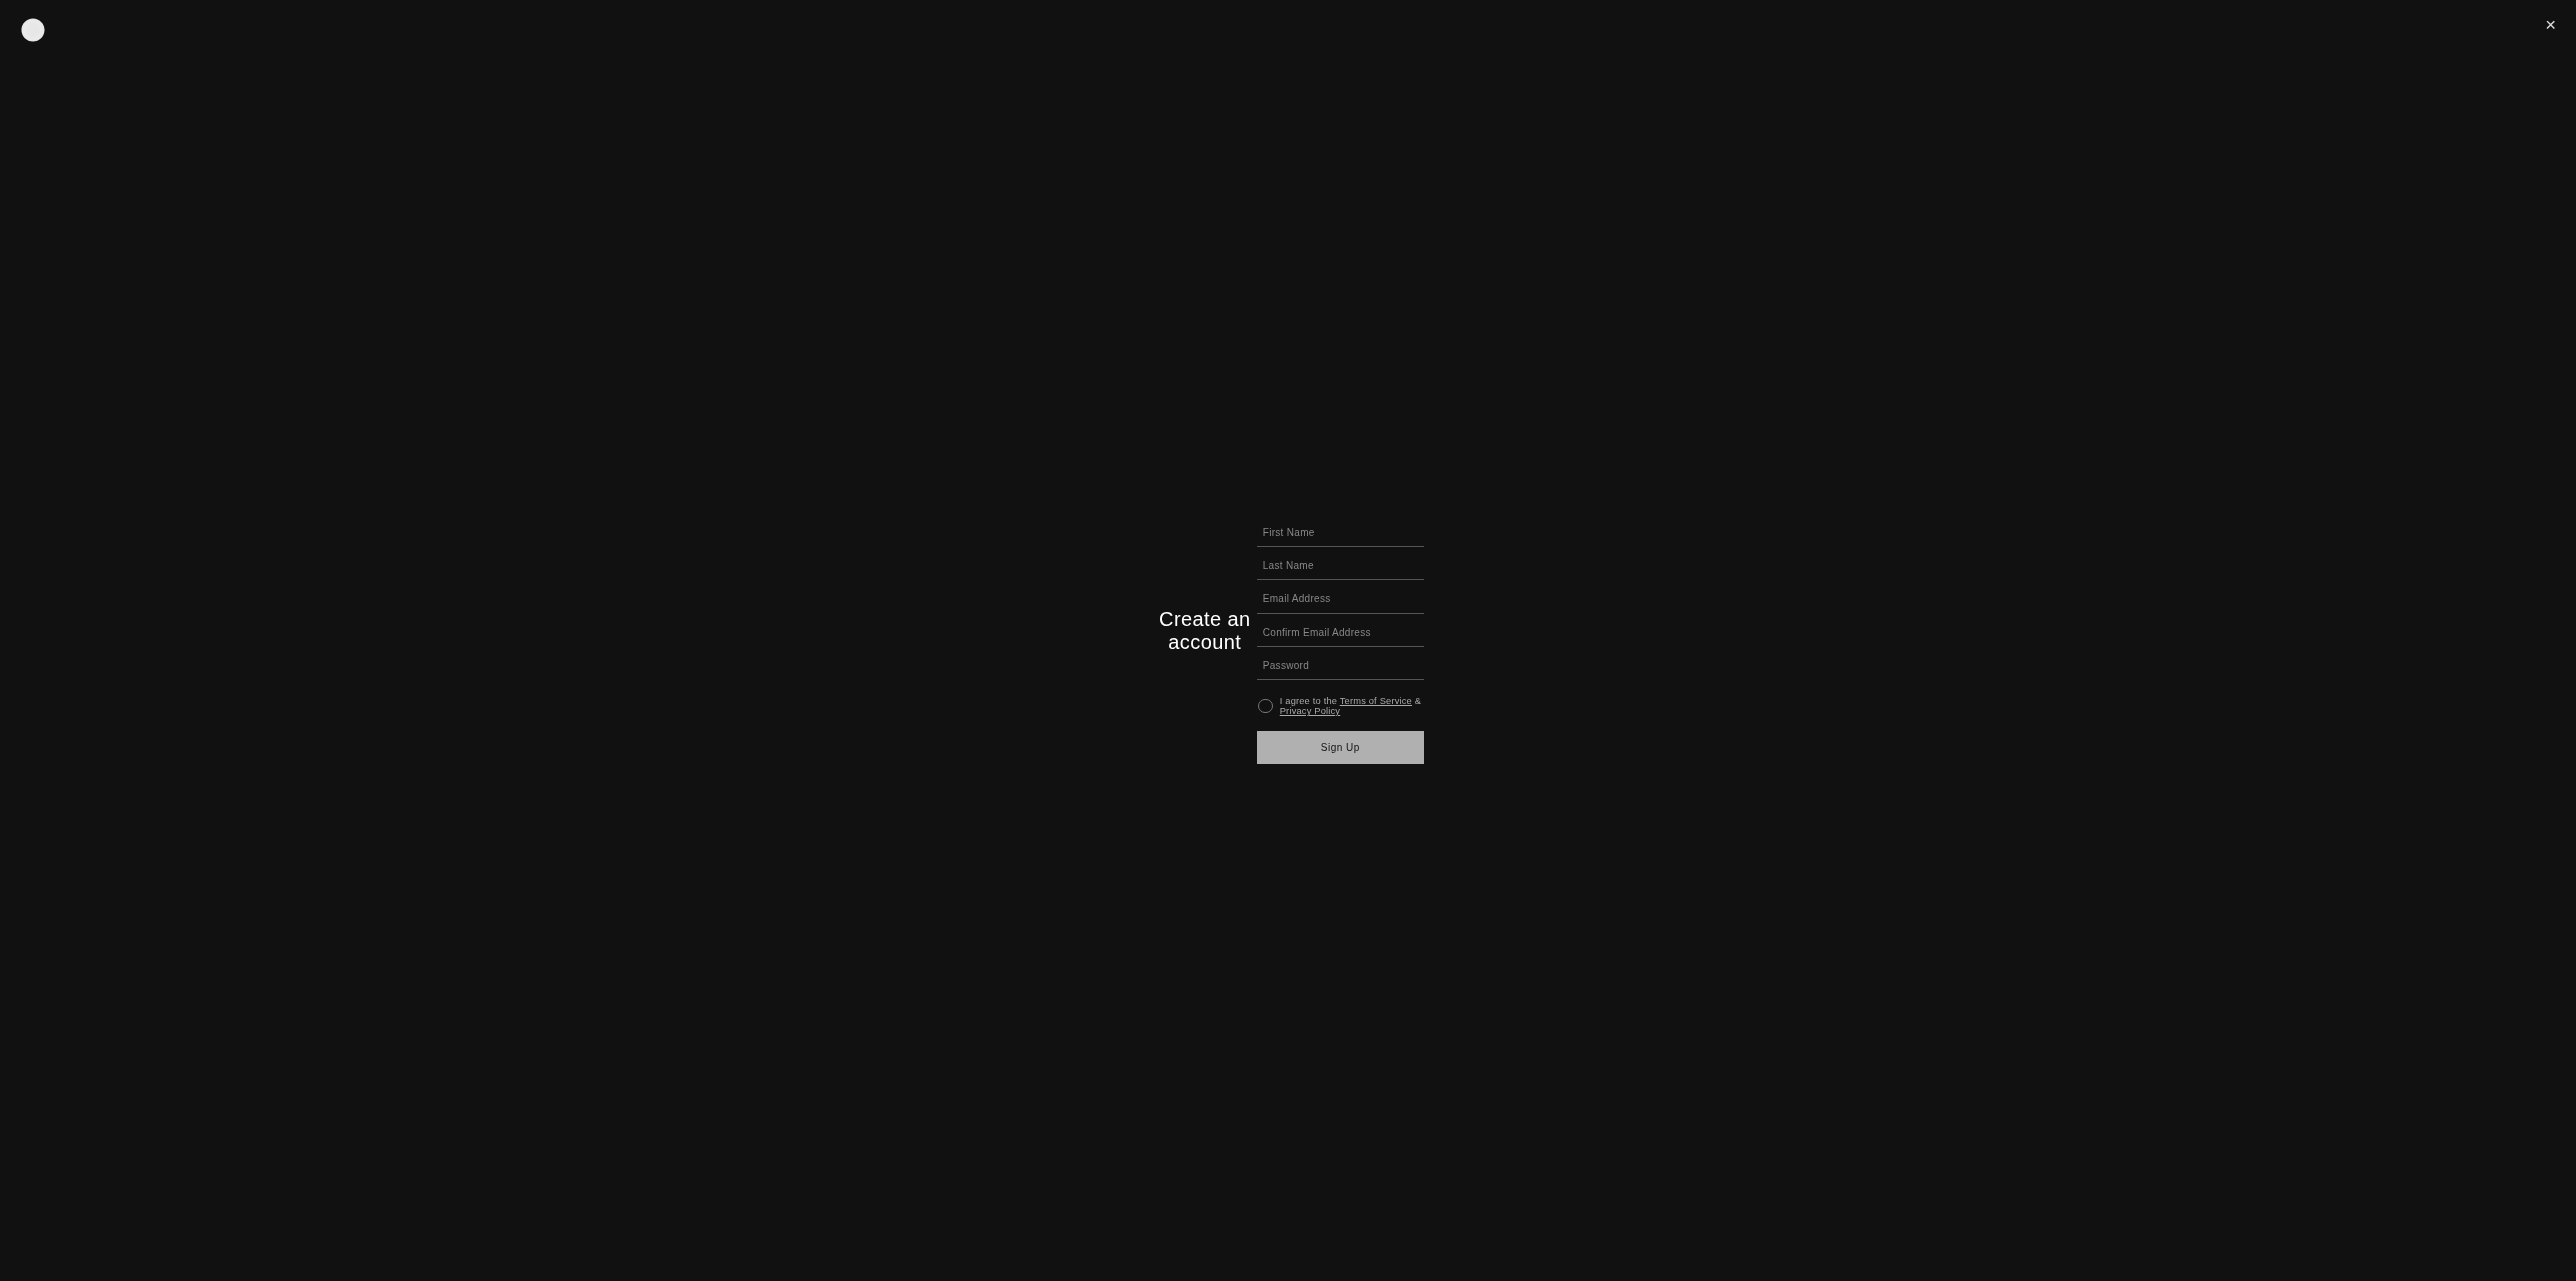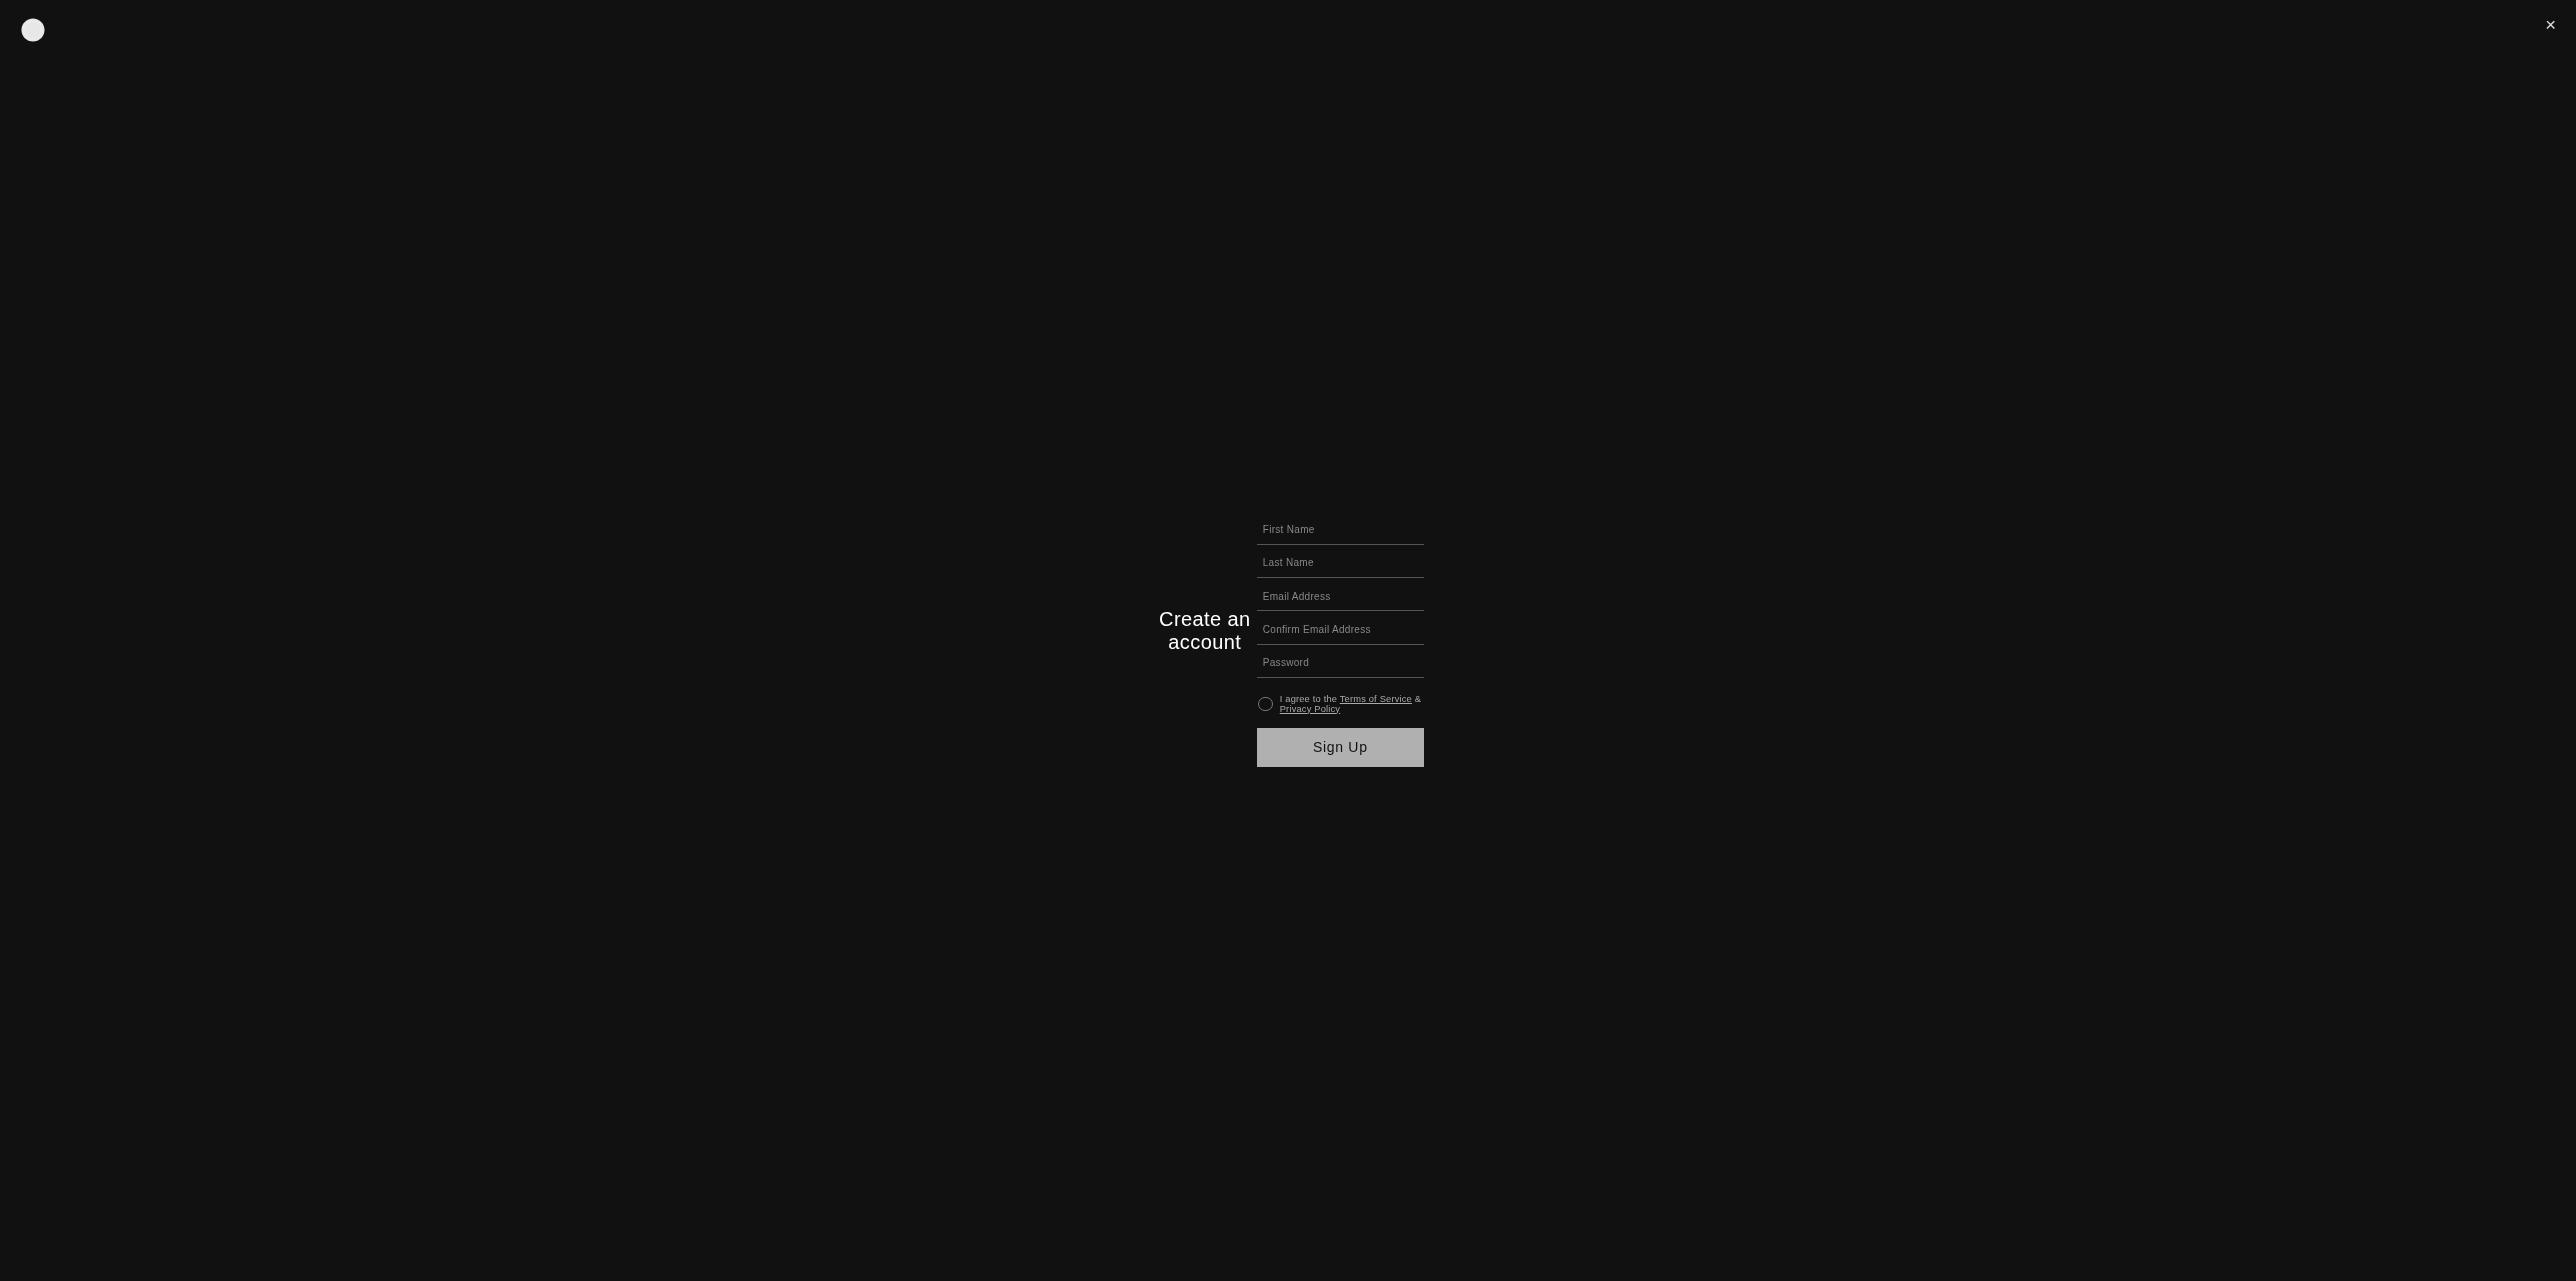--- a/index.html
+++ b/index.html
@@ -129,21 +129,21 @@
       text-decoration: underline;
       cursor: pointer;
     }
 
     .signup-btn {
       width: 100%;
       padding: 11.4px;
       background: #b0b0b0;
       border: none;
       color: #111111;
-      font-size: 14px;
+      font-size: 10px;
       font-weight: 400;
       letter-spacing: 0.05em;
       cursor: pointer;
       margin-top: 1.4px;
     }
 
     
     .logo-svg {
       width: 26px;
       height: 26px;

